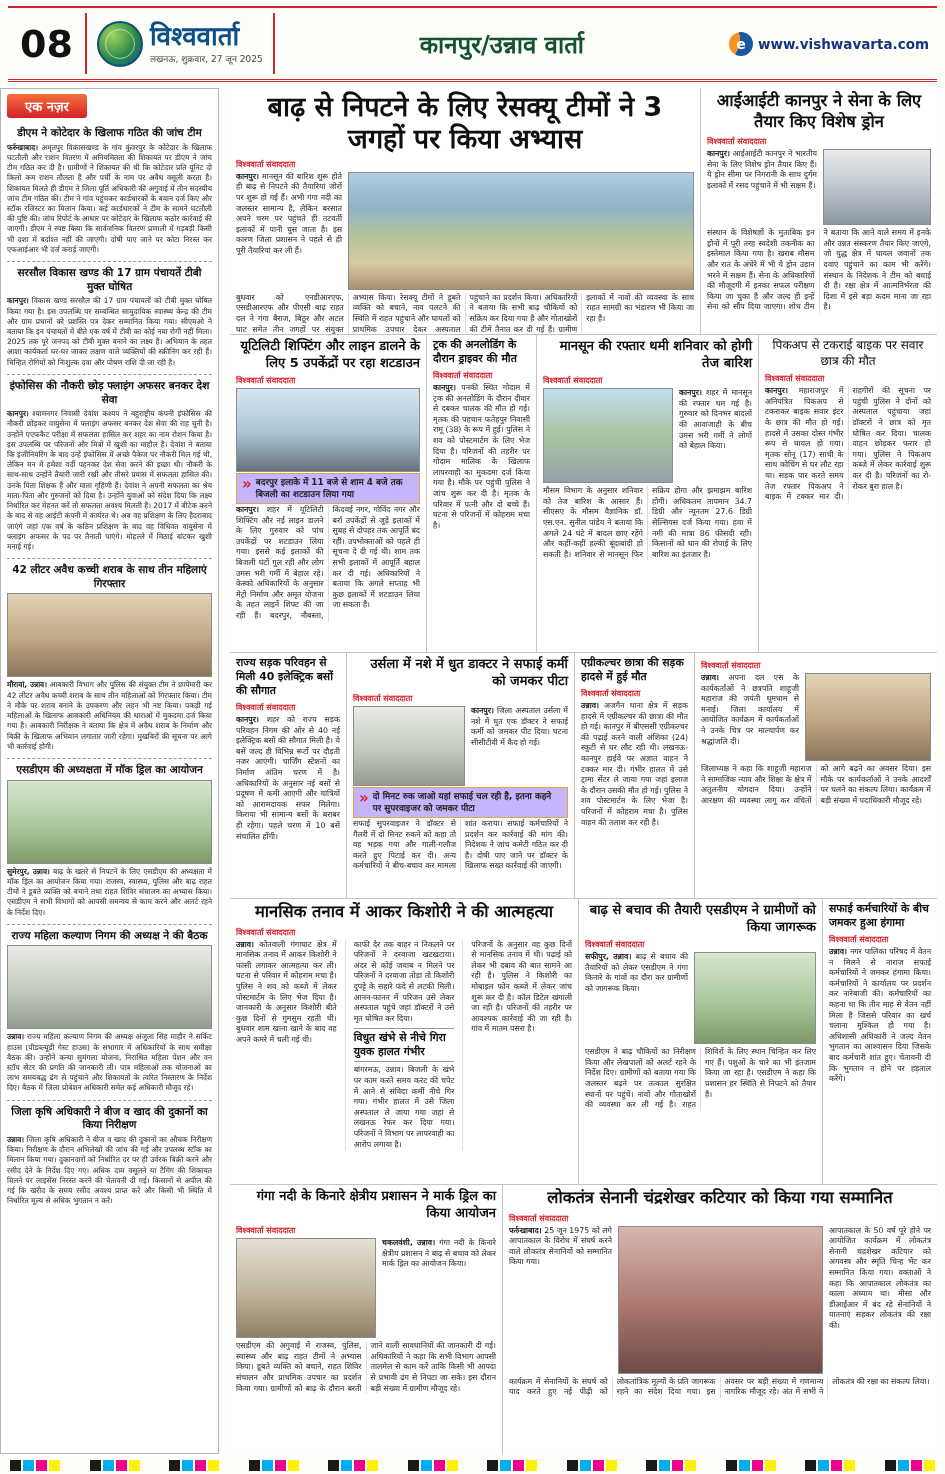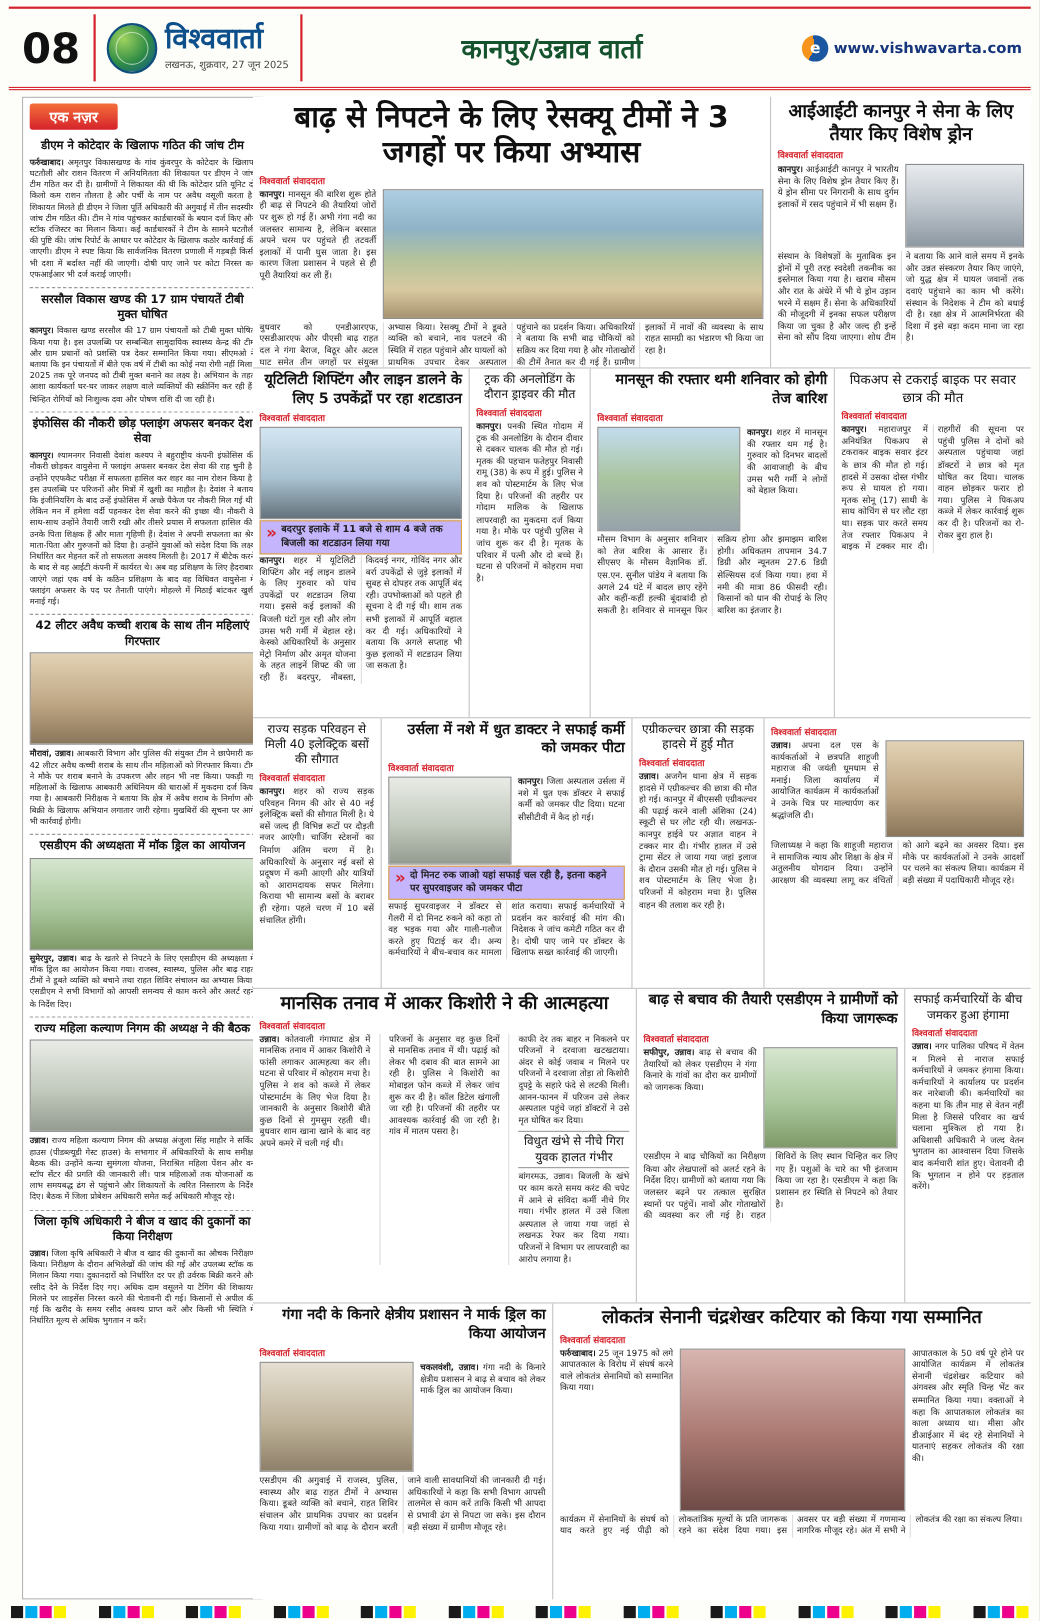--- a/index.html
+++ b/index.html
@@ -15,39 +15,39 @@
   .logo{display:flex;align-items:center;gap:7px;padding:0 10px}
   .globe{width:46px;height:46px;border-radius:50%;background:radial-gradient(circle at 32% 30%,#9fd35f,#2e8b45 55%,#155a8a 95%);border:2px solid #0e4e7c;position:relative;flex-shrink:0}
   .globe::after{content:"";position:absolute;inset:6px;border-radius:50%;border:1px solid rgba(255,255,255,.55)}
   .pname{font-size:26px;font-weight:bold;color:#0d4f8b;line-height:1}
   .edl{font-size:9px;color:#444;margin-top:3px}
   .stitle{flex:1;text-align:center;font-size:24px;font-weight:bold;color:#14532d}
   .web{display:flex;align-items:center;gap:5px;padding-right:8px;font-size:13.5px;font-weight:bold;color:#15357c}
   .eglobe{width:24px;height:24px;border-radius:50%;background:conic-gradient(from 210deg,#f7941d 0 140deg,#1a57a0 140deg 360deg);display:flex;align-items:center;justify-content:center;color:#fff;font-size:14px;font-weight:bold;flex-shrink:0}
 
   
-  .sb{position:absolute;left:20px;top:88px;width:219px;height:1366px;border:1px solid #b5b5b5;padding:2px 6px;overflow:hidden;background:#fff}
+  .sb{position:absolute;left:0;top:88px;width:219px;height:1366px;border:1px solid #b5b5b5;padding:2px 6px;overflow:hidden;background:#fff}
   .sbhead{display:inline-block;background:linear-gradient(180deg,#f4703a,#d5222b);color:#fff;font-weight:bold;font-size:13px;padding:3px 18px;border-radius:3px;margin:3px 0 4px}
   .brief{border-bottom:1px dashed #9a9a9a;padding:4px 0 6px}
   .brief:last-child{border-bottom:none}
   .bh{font-size:10.5px;font-weight:bold;text-align:center;line-height:1.3;margin-bottom:3px;color:#141414}
   .bt{font-size:7.4px;line-height:1.38;text-align:justify;color:#222}
   .bph{width:100%;height:84px;border:1px solid #8c8c8c;margin:3px 0}
 
   
   .main{position:absolute;left:230px;top:88px;width:707px;height:1366px;display:flex;flex-direction:column;background:#fff}
   .band{display:flex;border-top:1px solid var(--rule)}
   .band:first-child{border-top:none}
   .art{padding:3px 6px 4px;overflow:hidden}
   .art+.art{border-left:1px solid var(--rule)}
   .hl-xl{font-size:27px;font-weight:bold;text-align:center;line-height:1.18;color:#101010}
   .hl-lg{font-size:16.5px;font-weight:bold;text-align:center;line-height:1.25}
   .hl-md{font-size:13px;font-weight:bold;text-align:right;line-height:1.28}
   .hl-sm{font-size:12px;font-weight:normal;text-align:center;line-height:1.3}
-  .hl-xs{font-size:10.8px;font-weight:normal;text-align:center;line-height:1.3}
+  .hl-xs{font-size:10.8px;font-weight:bold;line-height:1.3}
   .by{color:var(--accent);font-size:8px;font-weight:bold;margin:3px 0}
   .bt8{font-size:7.8px;line-height:1.36;text-align:justify;color:#1c1c1c}
   .c2{column-count:2;column-gap:9px;column-rule:1px solid #dcdcdc}
   .c4{column-count:4;column-gap:9px;column-rule:1px solid #dcdcdc}
   .row{display:flex;gap:6px}
   .col3{display:flex;gap:8px}
   .col3>div{flex:1;min-width:0}
   .col3>div+div{border-left:1px solid #dcdcdc;padding-left:8px}
   .ph{border:1px solid #8c8c8c;flex-shrink:0}
   .pq{display:flex;gap:4px;align-items:flex-start;background:#c4b5fd;border:1px solid #e0a43e;padding:3px 5px;margin:1px 0;font-size:8.8px;font-weight:bold;line-height:1.3;color:#222}
@@ -222,27 +222,27 @@
 
     <div class="band" style="height:286px">
       <div class="art" style="width:348px">
         <h3 class="hl-lg">मानसिक तनाव में आकर किशोरी ने की आत्महत्या</h3>
         <div class="by">विश्ववार्ता संवाददाता</div>
         <div class="col3">
           <div>
             <p class="bt8"><b class="dl">उन्नाव।</b> <span>कोतवाली गंगाघाट क्षेत्र में मानसिक तनाव में आकर किशोरी ने फांसी लगाकर आत्महत्या कर ली। घटना से परिवार में कोहराम मचा है। पुलिस ने शव को कब्जे में लेकर पोस्टमार्टम के लिए भेज दिया है। जानकारी के अनुसार किशोरी बीते कुछ दिनों से गुमसुम रहती थी। बुधवार शाम खाना खाने के बाद वह अपने कमरे में चली गई थी।</span></p>
           </div>
           <div>
-            <p class="bt8">परिजनों के अनुसार वह कुछ दिनों से मानसिक तनाव में थी। पढ़ाई को लेकर भी दबाव की बात सामने आ रही है। पुलिस ने किशोरी का मोबाइल फोन कब्जे में लेकर जांच शुरू कर दी है। कॉल डिटेल खंगाली जा रही है। परिजनों की तहरीर पर आवश्यक कार्रवाई की जा रही है। गांव में मातम पसरा है।</p>
-          </div>
-          <div>
             <p class="bt8">काफी देर तक बाहर न निकलने पर परिजनों ने दरवाजा खटखटाया। अंदर से कोई जवाब न मिलने पर परिजनों ने दरवाजा तोड़ा तो किशोरी दुपट्टे के सहारे फंदे से लटकी मिली। आनन-फानन में परिजन उसे लेकर अस्पताल पहुंचे जहां डॉक्टरों ने उसे मृत घोषित कर दिया।</p>
             <h4 class="hl-xs subh">विधुत खंभे से नीचे गिरा युवक हालत गंभीर</h4>
             <p class="bt8">बांगरमऊ, उन्नाव। बिजली के खंभे पर काम करते समय करंट की चपेट में आने से संविदा कर्मी नीचे गिर गया। गंभीर हालत में उसे जिला अस्पताल ले जाया गया जहां से लखनऊ रेफर कर दिया गया। परिजनों ने विभाग पर लापरवाही का आरोप लगाया है।</p>
           </div>
+          <div>
+            <p class="bt8">परिजनों के अनुसार वह कुछ दिनों से मानसिक तनाव में थी। पढ़ाई को लेकर भी दबाव की बात सामने आ रही है। पुलिस ने किशोरी का मोबाइल फोन कब्जे में लेकर जांच शुरू कर दी है। कॉल डिटेल खंगाली जा रही है। परिजनों की तहरीर पर आवश्यक कार्रवाई की जा रही है। गांव में मातम पसरा है।</p>
+          </div>
         </div>
       </div>
       <div class="art" style="width:244px">
         <h3 class="hl-md">बाढ़ से बचाव की तैयारी एसडीएम ने ग्रामीणों को किया जागरूक</h3>
         <div class="by">विश्ववार्ता संवाददाता</div>
         <div class="row">
           <p class="bt8" style="flex:1"><b class="dl">सफीपुर, उन्नाव।</b> <span>बाढ़ से बचाव की तैयारियों को लेकर एसडीएम ने गंगा किनारे के गांवों का दौरा कर ग्रामीणों को जागरूक किया।</span></p>
           <div class="ph ph-field" style="width:122px;height:92px"></div>
         </div>
         <p class="bt8 c2" style="margin-top:3px">एसडीएम ने बाढ़ चौकियों का निरीक्षण किया और लेखपालों को अलर्ट रहने के निर्देश दिए। ग्रामीणों को बताया गया कि जलस्तर बढ़ने पर तत्काल सुरक्षित स्थानों पर पहुंचें। नावों और गोताखोरों की व्यवस्था कर ली गई है। राहत शिविरों के लिए स्थान चिन्हित कर लिए गए हैं। पशुओं के चारे का भी इंतजाम किया जा रहा है। एसडीएम ने कहा कि प्रशासन हर स्थिति से निपटने को तैयार है।</p>

